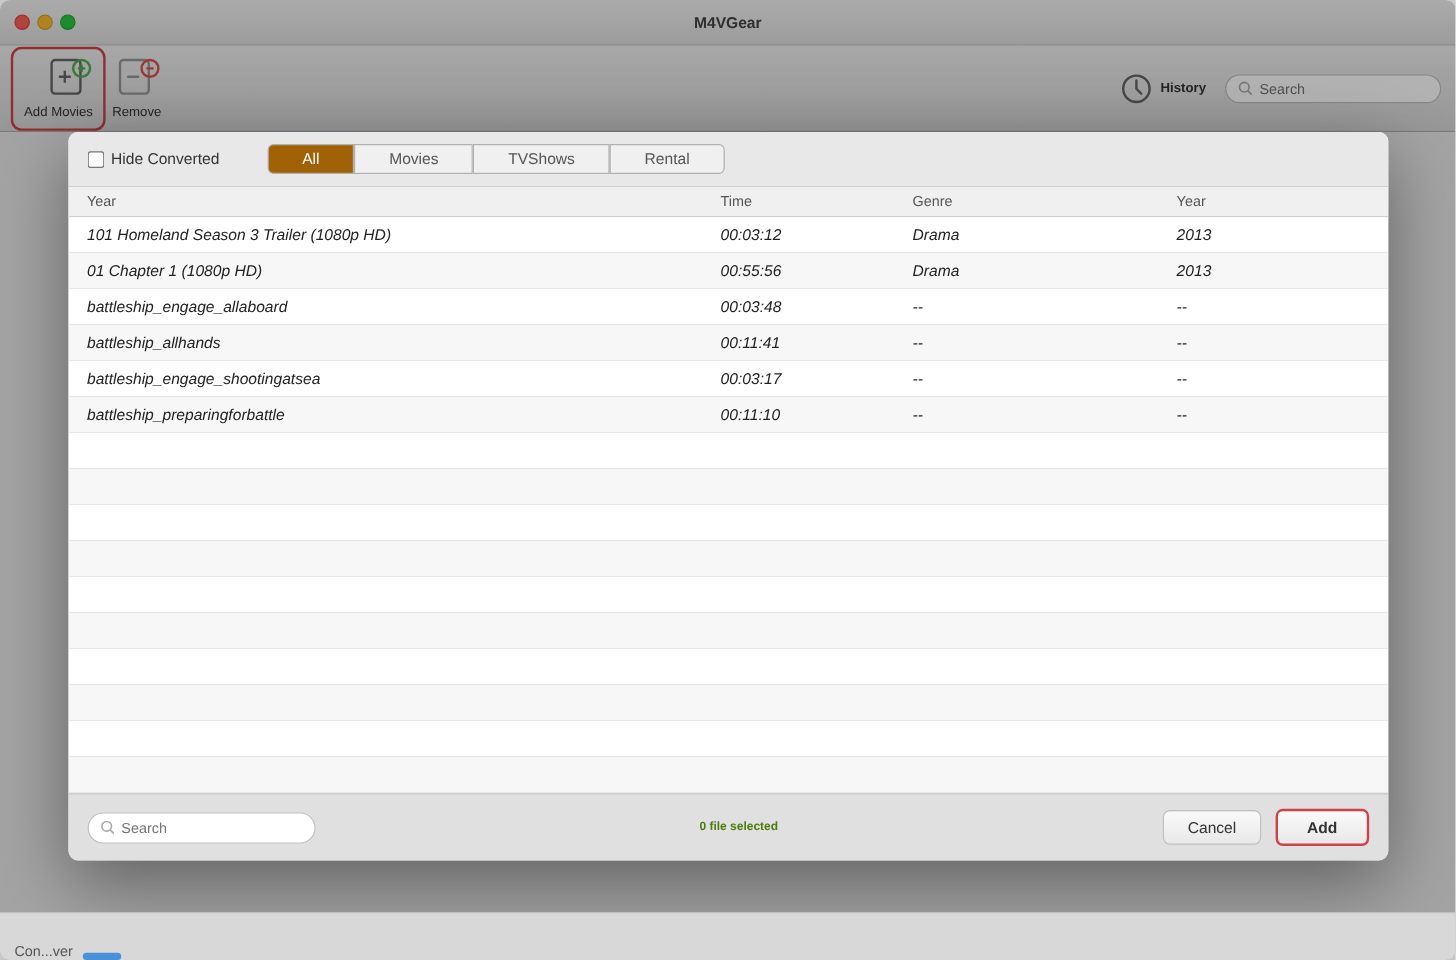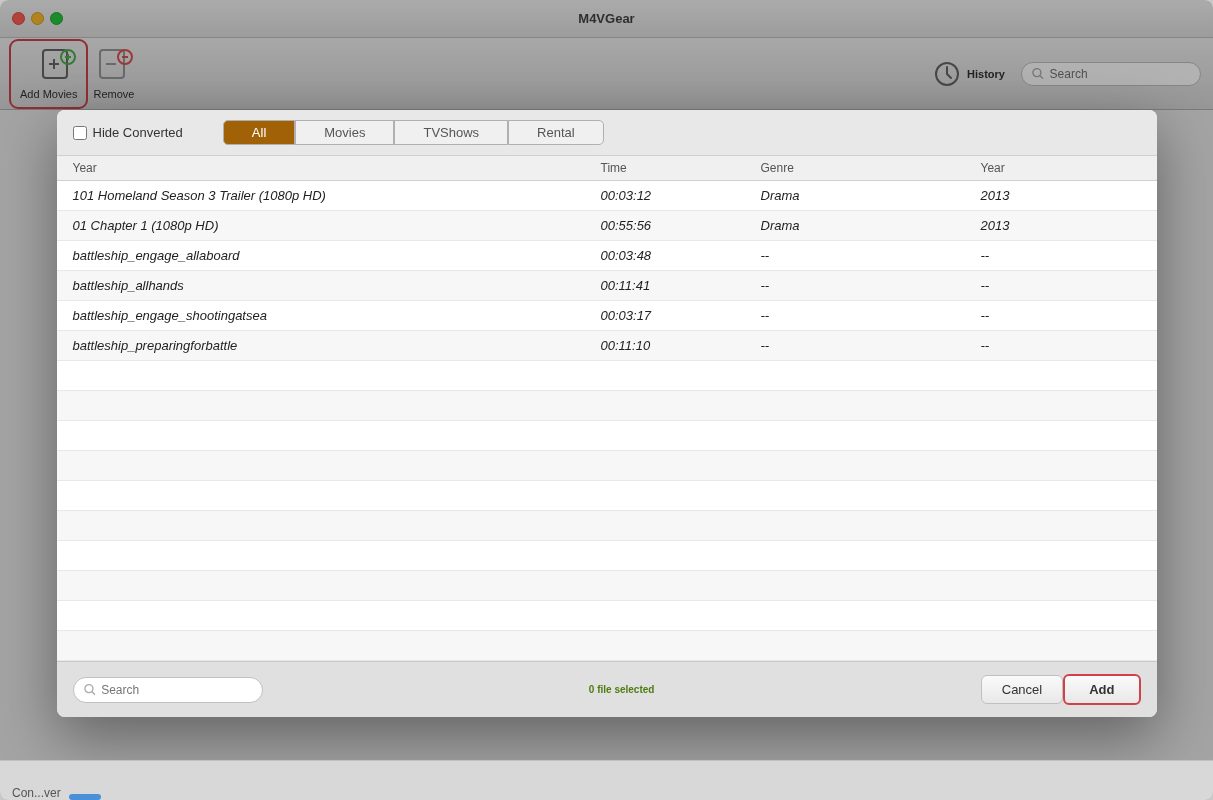--- a/index.html
+++ b/index.html
@@ -265,21 +265,21 @@
       background: transparent;
       width: 100%;
     }
     .file-selected {
       font-size: 10px;
       color: #4d7c0f;
       font-weight: bold;
     }
     .footer-buttons {
       display: flex;
-      gap: 0;
+      gap: 12px;
       align-items: center;
     }
     .btn-cancel {
       padding: 6px 20px;
       border-radius: 6px;
       border: 1px solid #c0c0c0;
       background: linear-gradient(180deg, #fafafa 0%, #e8e8e8 100%);
       font-size: 13px;
       cursor: pointer;
       color: #333;

